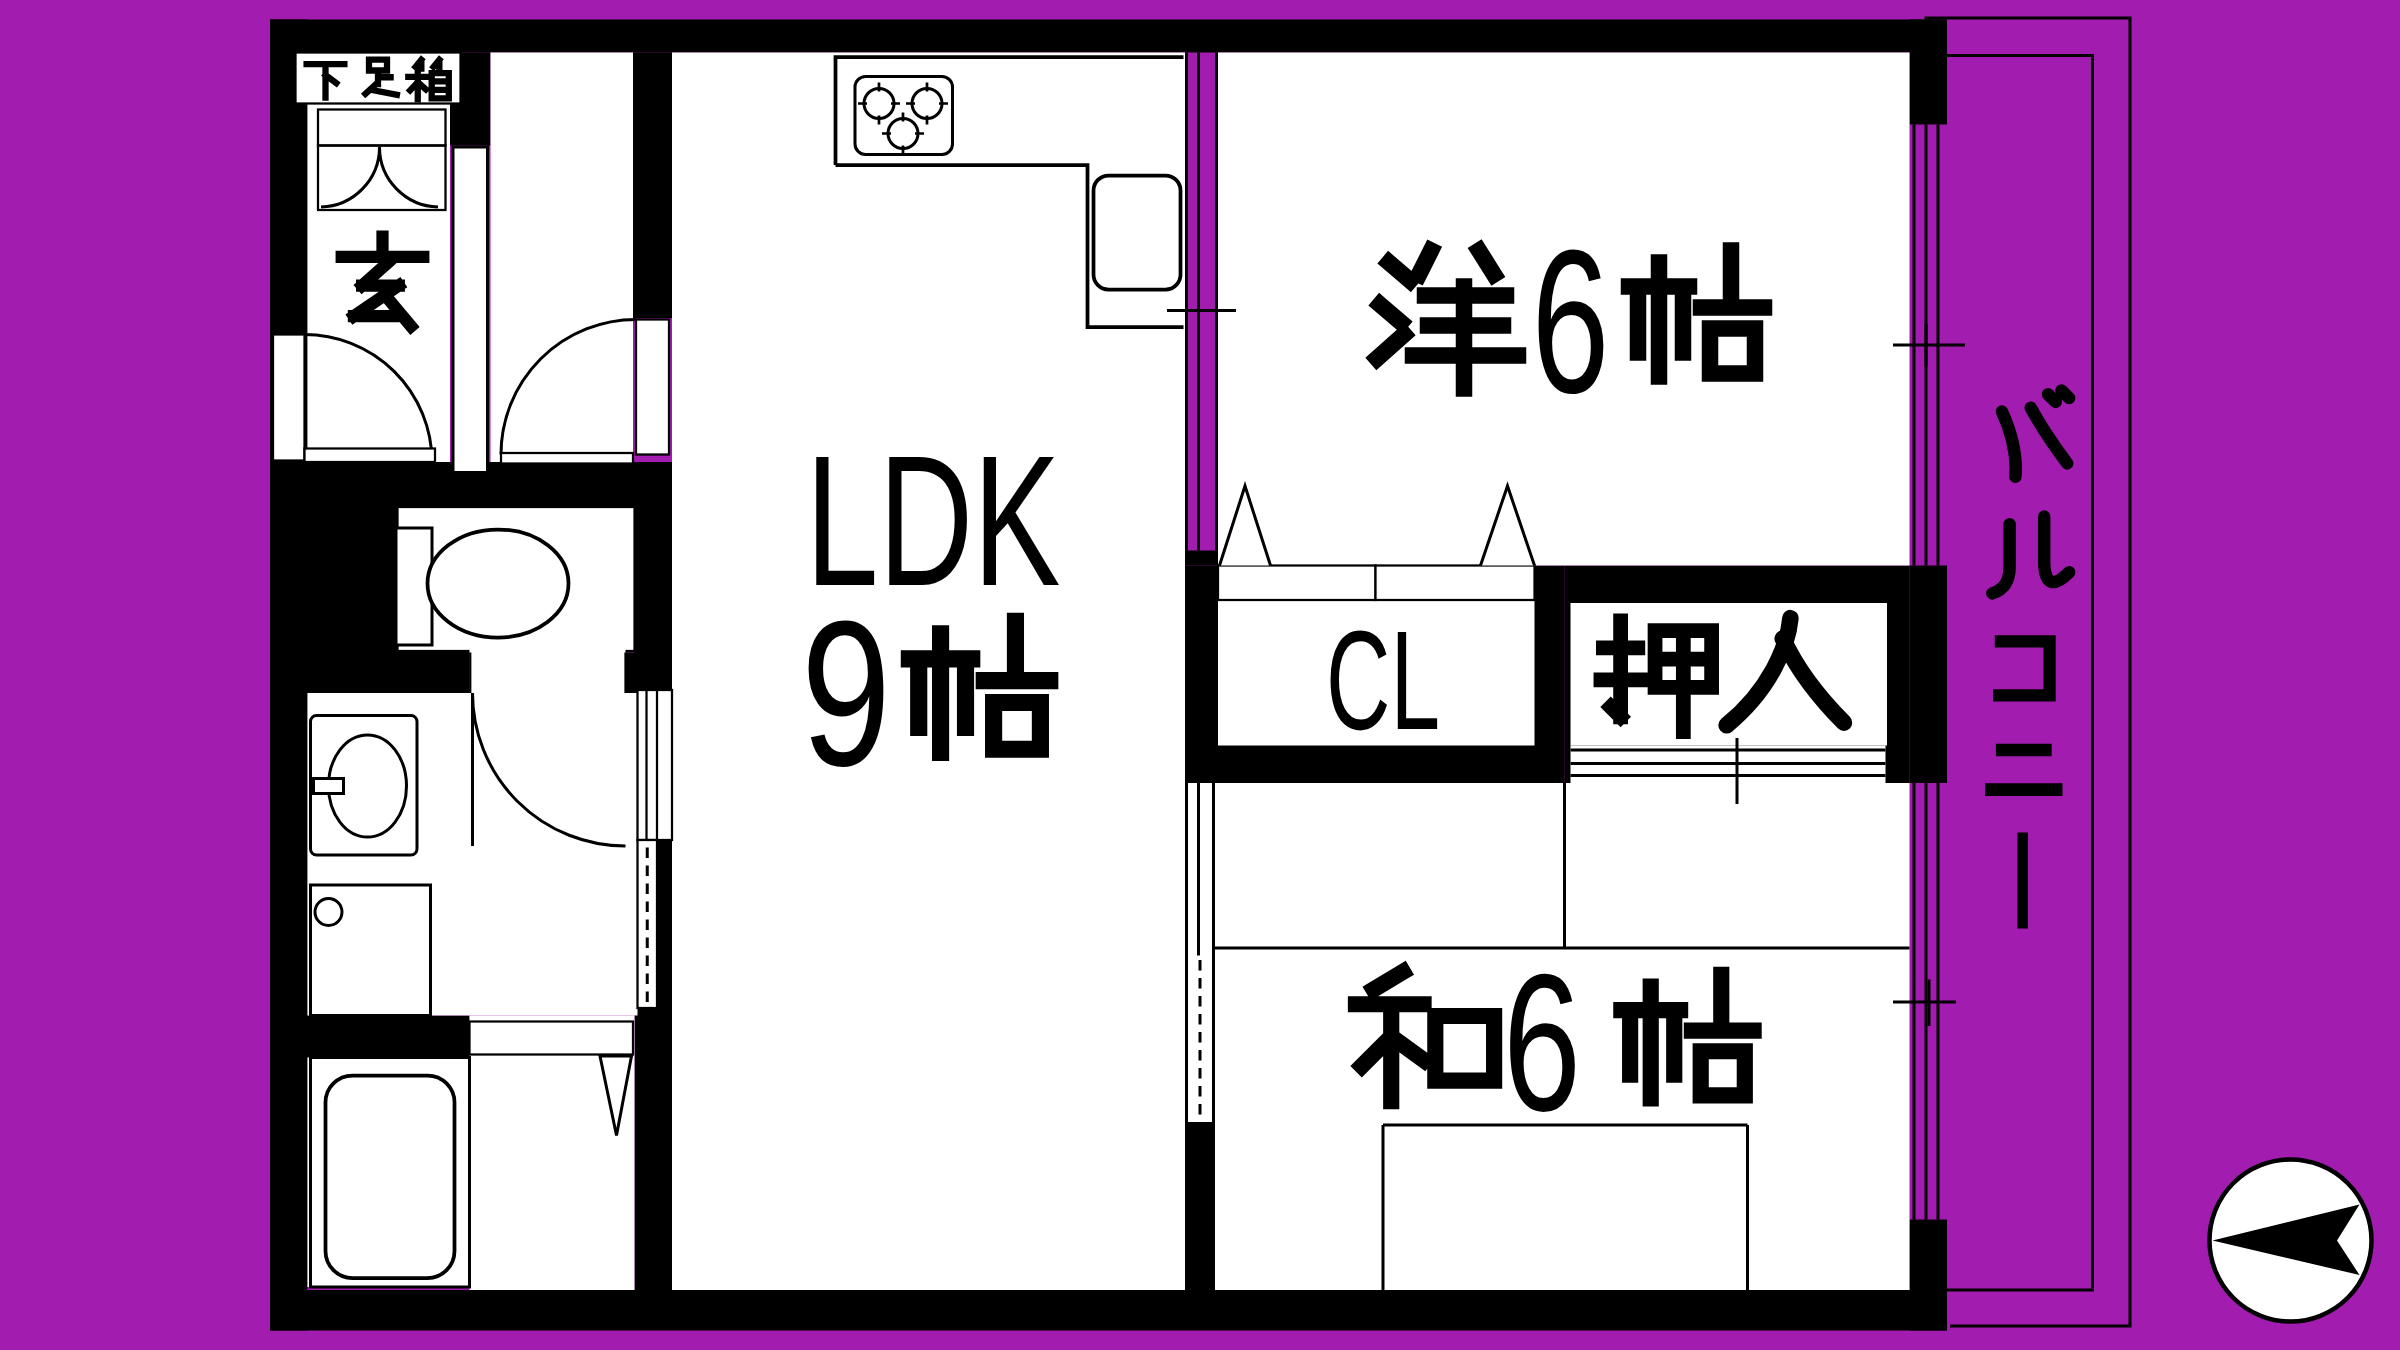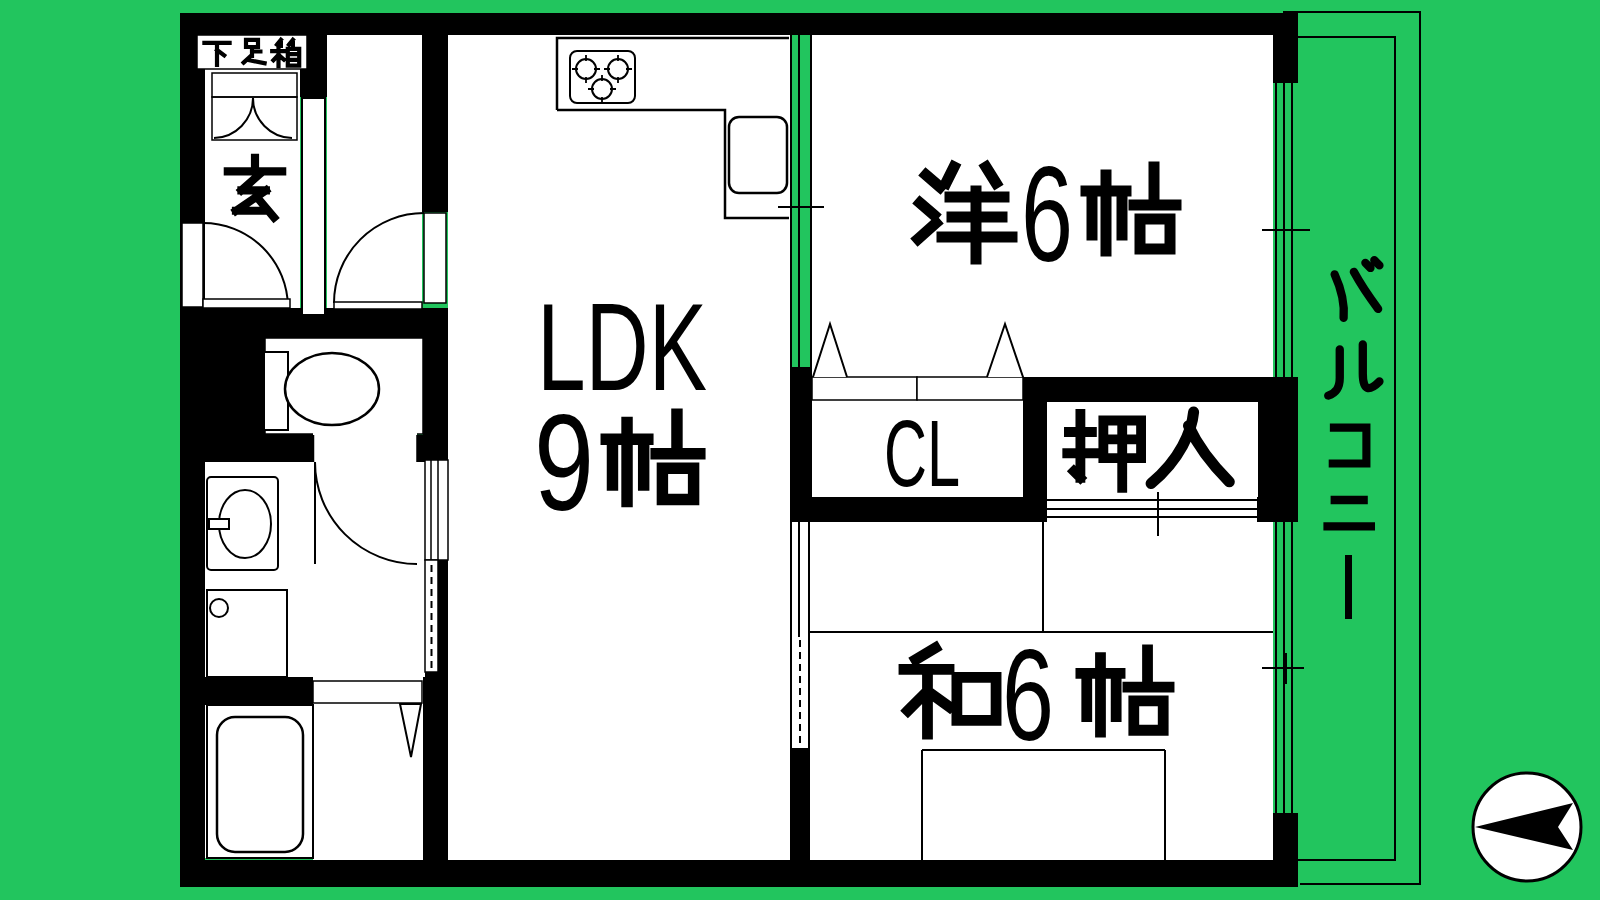--- a/index.html
+++ b/index.html
@@ -1,16 +1,16 @@
 <!DOCTYPE html>
 <html><head>
 <meta charset="utf-8">
 <style>
   html,body{margin:0;padding:0;background:#ffffff;}
-  .stage{position:relative;width:1600px;height:900px;background:#22c55e;overflow:hidden;}
+  .stage{position:relative;width:1600px;height:900px;background:#a21caf;overflow:hidden;}
   svg{position:absolute;left:0;top:0;}
   svg text{font-family:"Liberation Sans",sans-serif;fill:#000000;}
 </style>
 </head>
 <body>
 
 <div class="stage">
 <svg width="1600" height="900" viewBox="0 0 1600 900">
 
   <defs>

